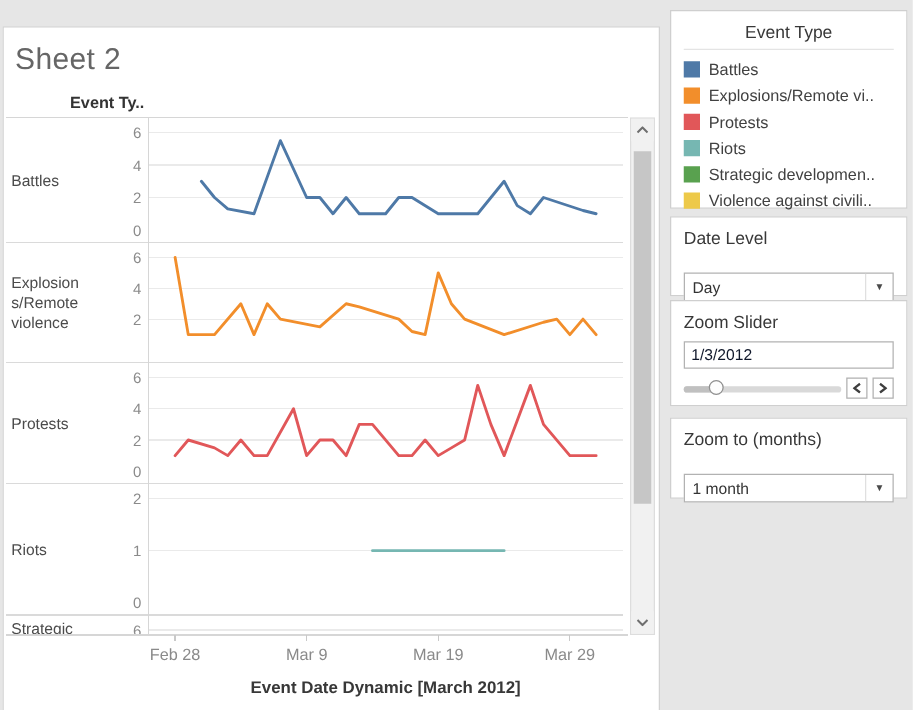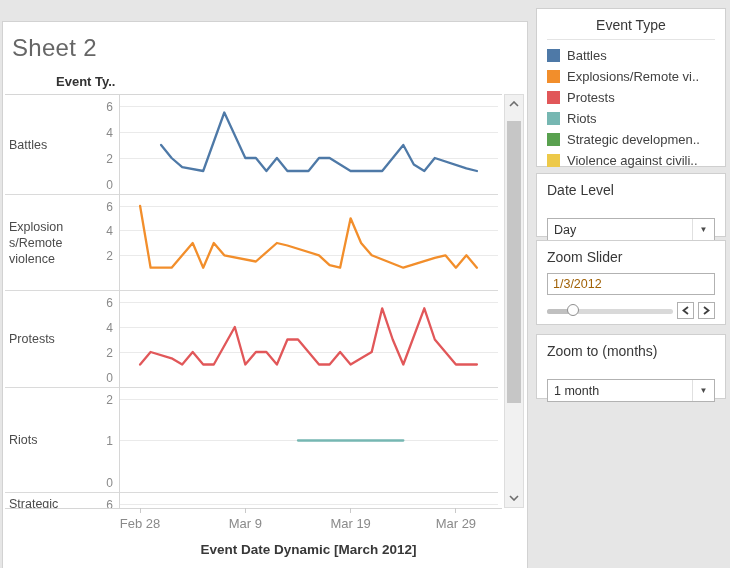--- a/index.html
+++ b/index.html
@@ -31,21 +31,21 @@
   .legend-label{font-size:13px;color:#414141;white-space:nowrap;overflow:hidden;}
   .ctl-card-datelevel{top:173px;height:64px;}
   .ctl-card-slider{top:240px;height:85px;}
   .ctl-card-zoom{top:334px;height:65px;}
   .dropdown{margin-top:20px;height:23px;border:1px solid #b2b2b2;background:#fff;
     display:flex;align-items:center;cursor:pointer;}
   .dropdown .val{font-size:12.5px;color:#333;padding-left:6px;flex:1;}
   .dropdown .arrow-box{width:22px;height:21px;display:flex;align-items:center;
     justify-content:center;border-left:1px solid #e0e0e0;font-size:8px;color:#4a4a4a;}
   .date-input{margin-top:8px;height:20px;width:100%;border:1px solid #b2b2b2;
-    font-size:12.5px;color:#a16207;padding:10px 5px;font-family:inherit;}
+    font-size:12.5px;color:#0f172a;padding:10px 5px;font-family:inherit;}
   .slider-row{margin-top:7px;display:flex;align-items:center;}
   .slider-track-wrap{position:relative;flex:1;height:14px;}
   .slider-track{position:absolute;left:0;right:0;top:5px;height:5px;background:#d9d9d9;border-radius:2.5px;}
   .slider-fill{position:absolute;left:0;top:5px;height:5px;background:#c0c0c0;border-radius:2.5px;}
   .slider-handle{position:absolute;top:0;width:12px;height:12px;background:#fdfdfd;
     border:1.5px solid #8f8f8f;border-radius:50%;cursor:pointer;}
   .step-btn{width:17px;height:17px;border:1px solid #b0b0b0;background:#fff;margin-left:4px;
     display:flex;align-items:center;justify-content:center;cursor:pointer;padding:0;}
 </style>
 </head>

